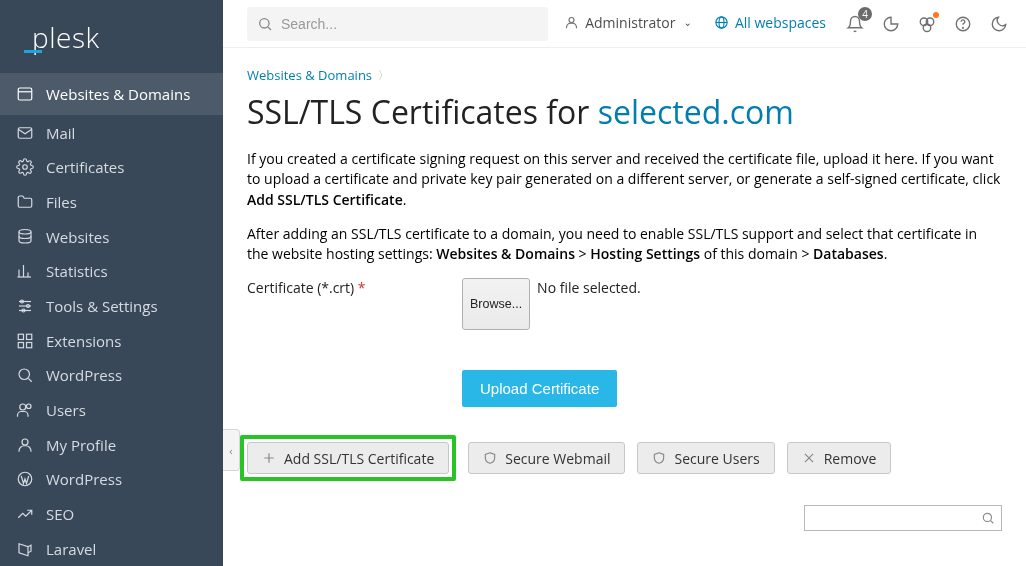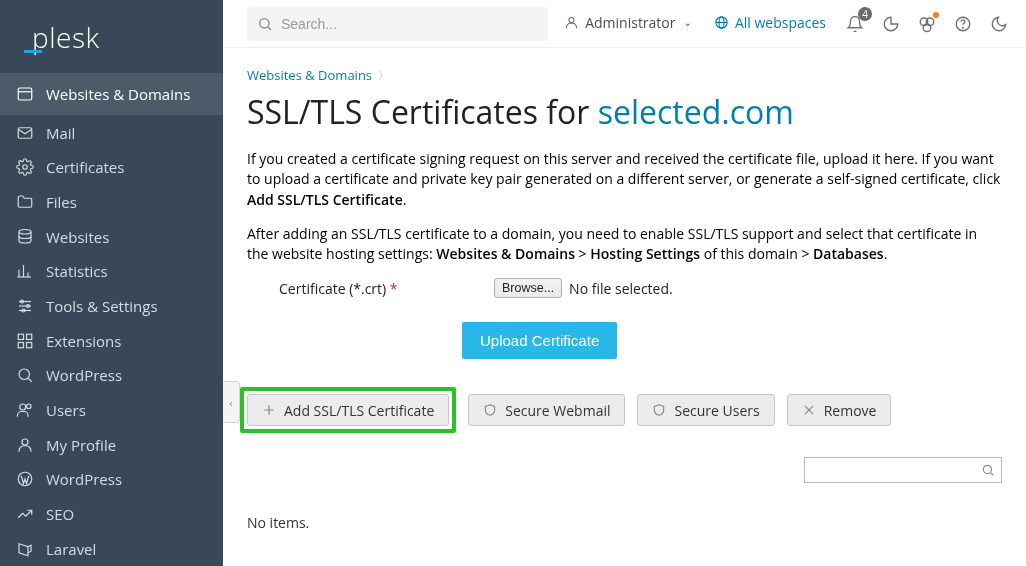--- a/index.html
+++ b/index.html
@@ -182,48 +182,47 @@
     .para b { font-weight: 600; }
 
     h2 {
       font-size: 22px;
       font-weight: 400;
       margin: 18px 0 18px 0;
     }
 
     .form-row {
       display: flex;
-      align-items: center;
       margin-bottom: 24px;
-      margin-left: 32px;
     }
     .form-label { width: 215px; font-size: 14px; }
     .form-label .req { color: #d12f2f; }
 
     .browse-btn {
       border: 1px solid #b0b0b0;
       background: linear-gradient(#f2f2f2, #eaeaea);
       border-radius: 3px;
       font-size: 12.5px;
-      padding: 2px 7px;
+      padding: 18px 7px;
       margin-right: 7px;
       cursor: pointer;
       color:#222;
     }
     .no-file { color:#222; font-size:14px; }
 
     .upload-btn {
       margin-left: 215px;
       background: #29b7e7;
       color: #fff;
       border: none;
       padding: 10px 18px;
       font-size: 15px;
       border-radius: 2px;
       cursor: pointer;
+      margin-top: 16px;
     }
 
     .action-row {
       display: flex;
       align-items: center;
       gap: 12px;
       margin-top: 28px;
       position: relative;
     }
 

